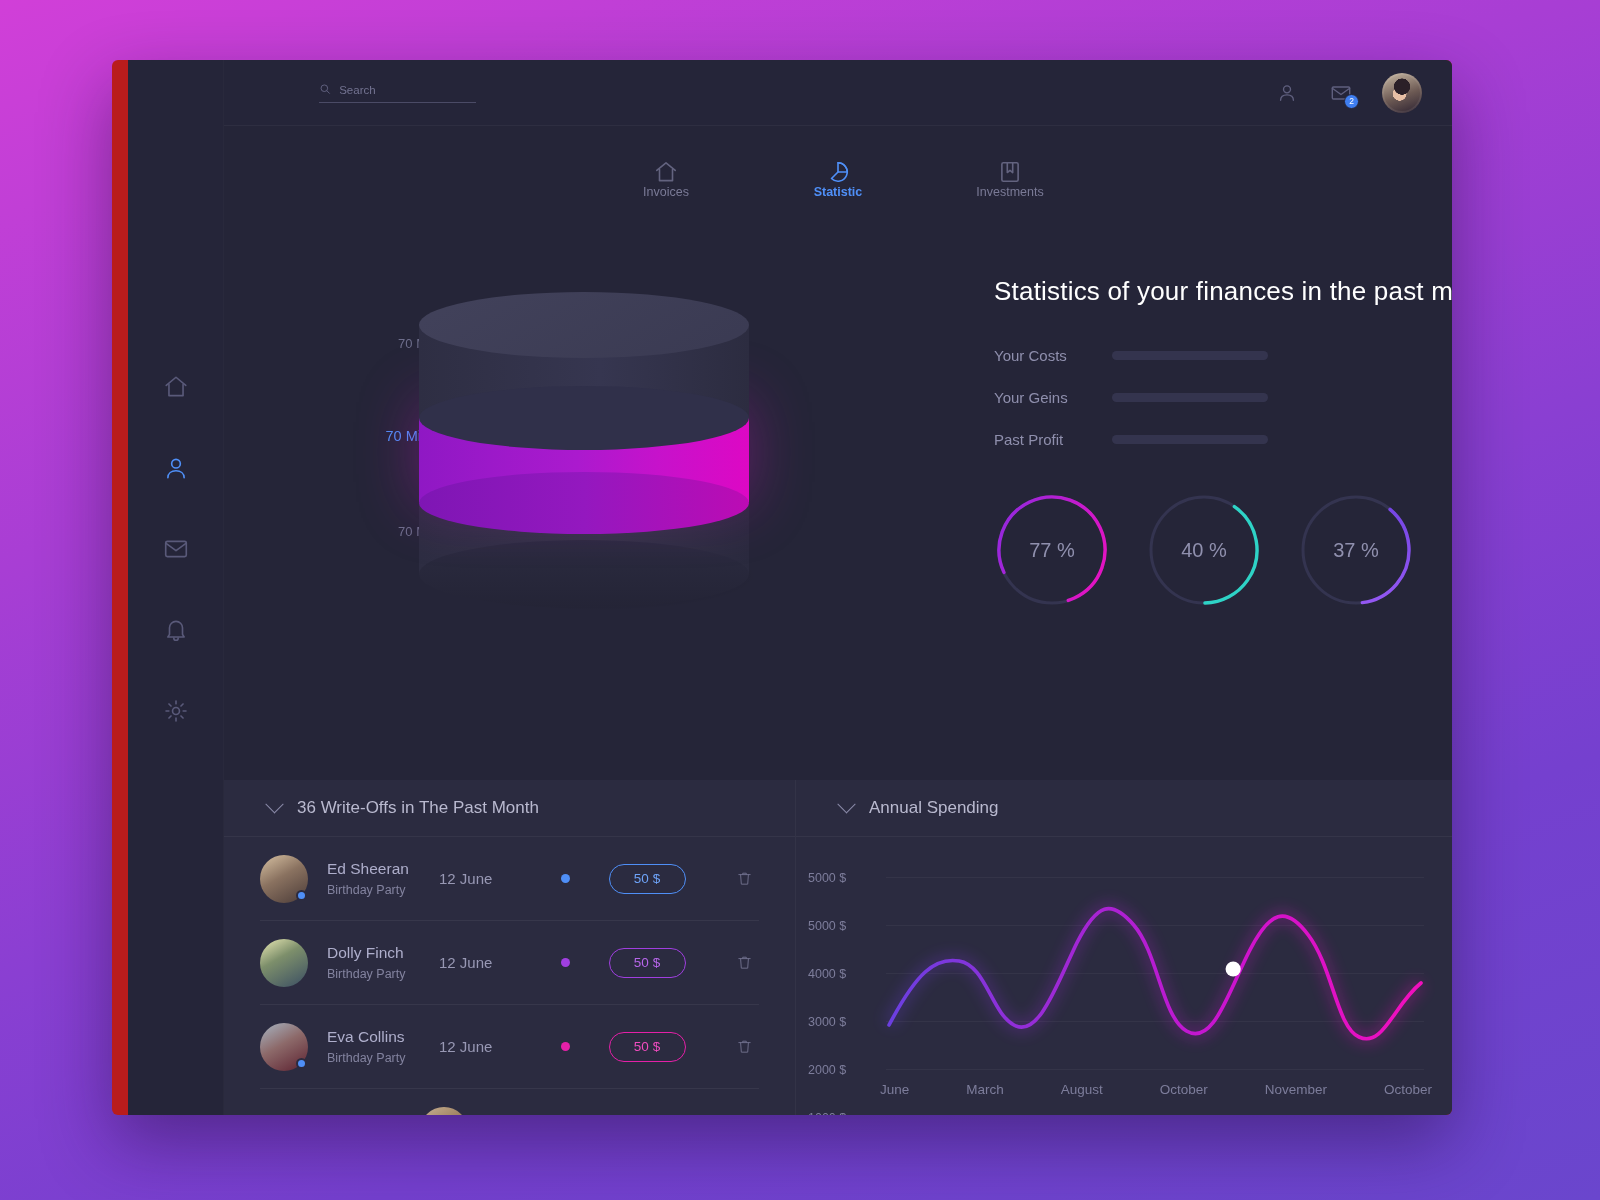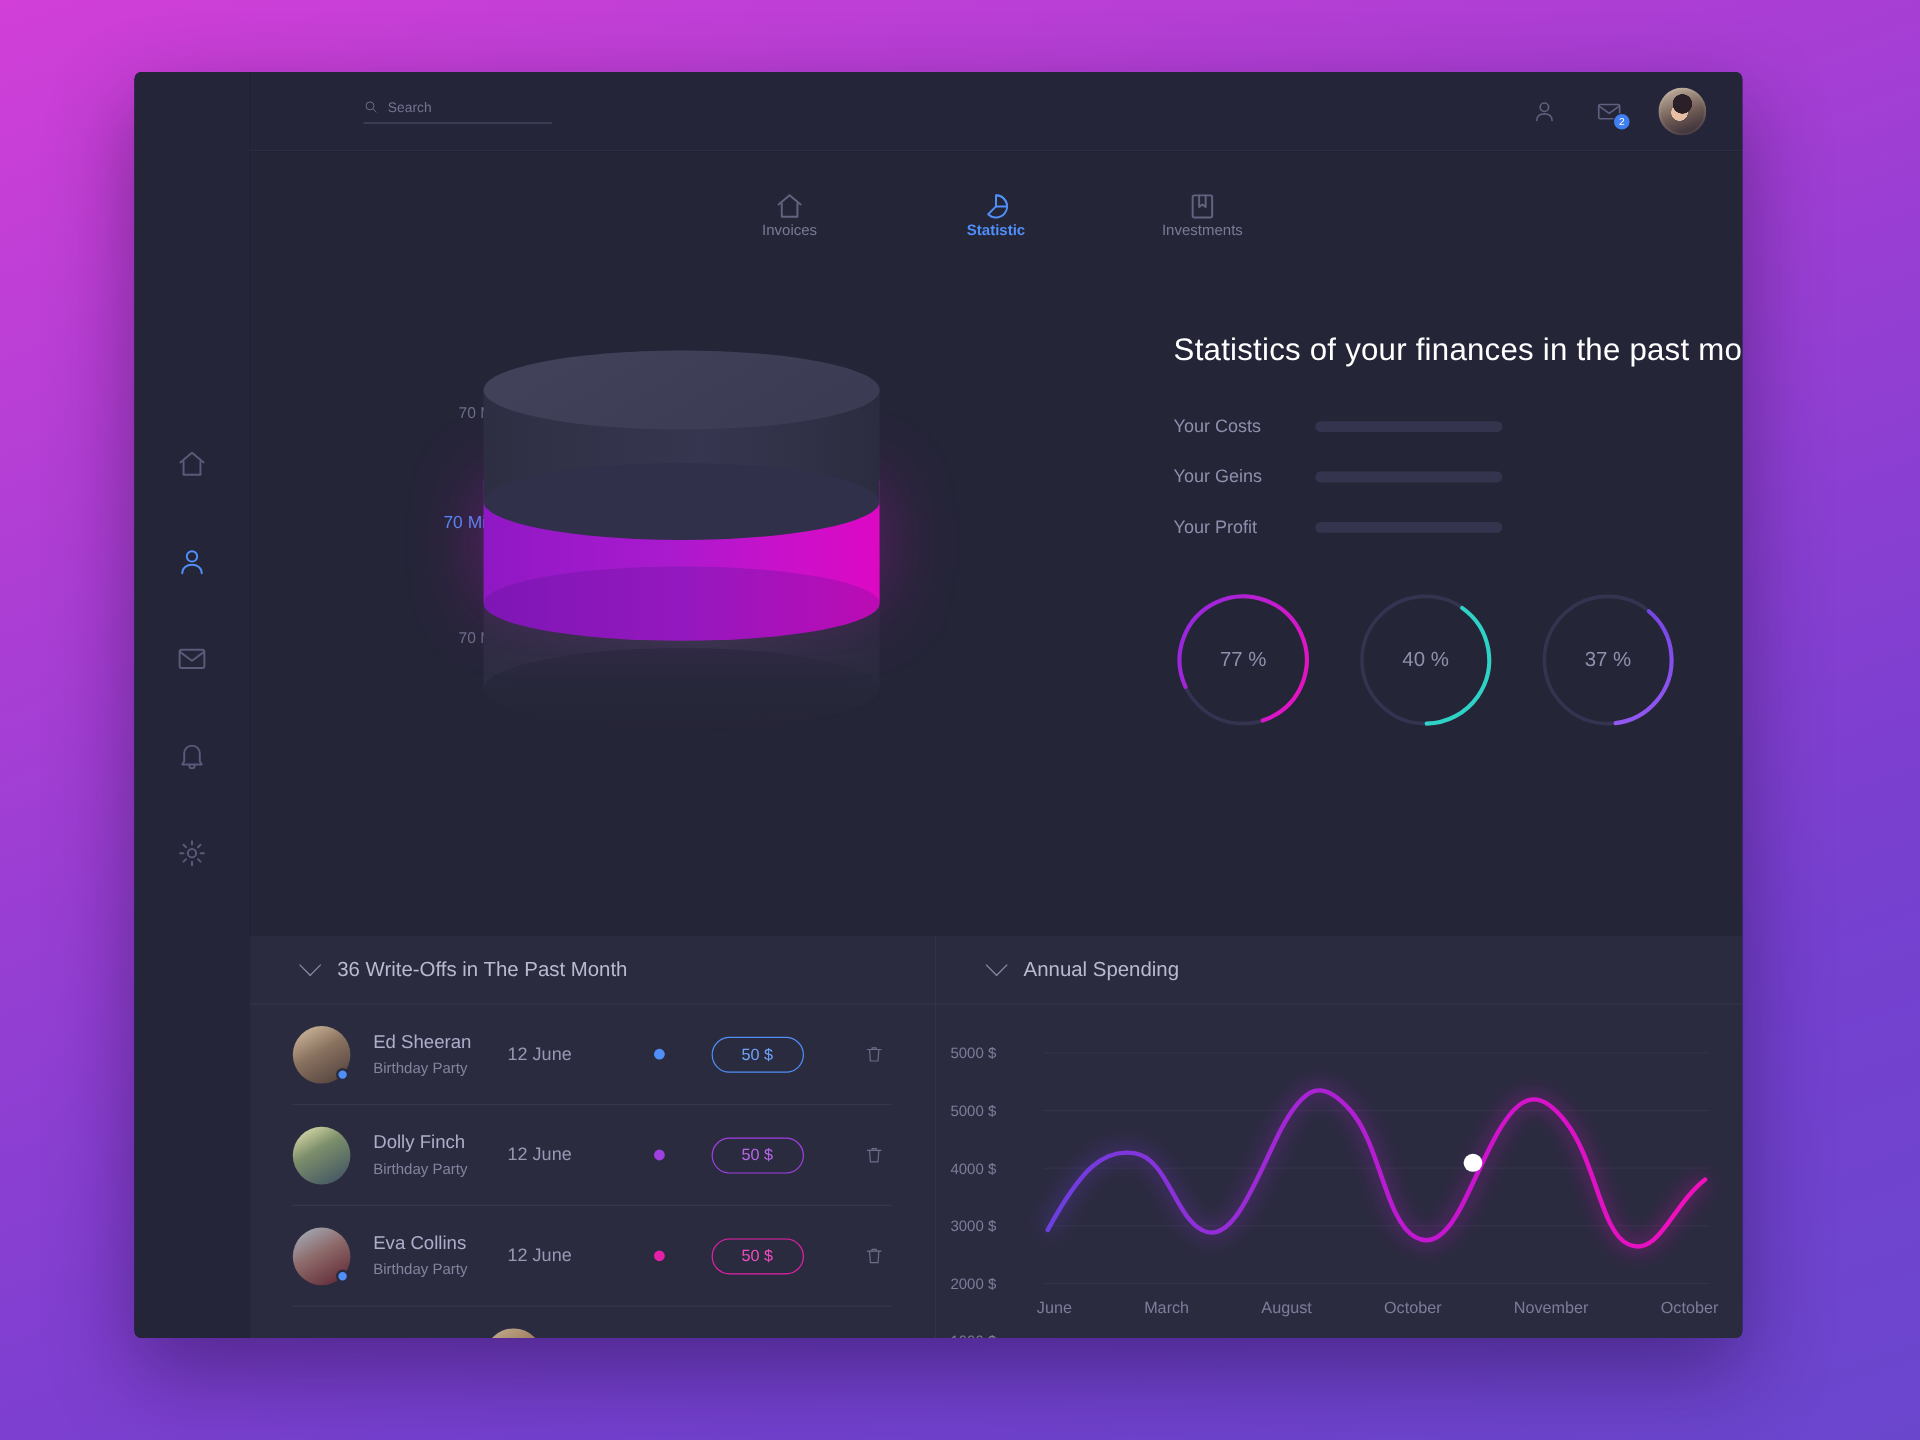--- a/index.html
+++ b/index.html
@@ -5,23 +5,23 @@
   * { margin:0; padding:0; box-sizing:border-box; }
   html, body { width:1600px; height:1200px; overflow:hidden; }
   body {
     font-family:"Liberation Sans", sans-serif;
     background:linear-gradient(160deg, #d13fd8 0%, #c13fd6 12%, #a83ed4 32%, #8a3fd2 55%, #7540cf 75%, #6a46cd 100%);
   }
 
   
   .app-window{
     position:absolute; left:112px; top:60px; width:1340px; height:1055px;
-    background:#0f172a; border-radius:6px;
+    background:#b91c1c; border-radius:6px;
     box-shadow:0 28px 70px rgba(30,10,60,.45);
-    overflow:hidden; display:flex;
+    overflow:hidden; display:flex;padding-left:16px;
   }
 
   
   .sidebar{
     width:96px; flex:0 0 96px; background:#252539;
     display:flex; flex-direction:column; align-items:center;
     padding-top:310px; gap:47px;
     border-right:1px solid rgba(255,255,255,.02);
   }
   .side-icon{ width:34px; height:34px; display:flex; align-items:center; justify-content:center; cursor:pointer; }
@@ -81,21 +81,21 @@
   .stats{ position:absolute; left:770px; top:150px; width:520px; }
   .stats-title{ font-size:26px; color:#ffffff; font-weight:normal; letter-spacing:.2px; }
   .bars{ margin-top:40px; display:flex; flex-direction:column; gap:25px; }
   .bar-row{ display:flex; align-items:center; }
   .bar-label{ width:118px; font-size:15px; color:#8f8fad; }
   .bar-track{ width:156px; height:9px; border-radius:5px; background:#34344e; overflow:hidden; }
   .bar-fill{ height:100%; border-radius:5px; }
   .gauges{ margin-top:44px; display:flex; gap:36px; }
   .gauge{ position:relative; width:116px; height:116px; display:flex; align-items:center; justify-content:center; }
   .gauge svg{ position:absolute; inset:0; transform:rotate(-90deg); }
-  .gauge-val{ font-size:17px; color:#9090ae; position:relative; }
+  .gauge-val{ font-size:20px; color:#9090ae; position:relative; }
 
   
   .panel-bottom{ flex:1; background:#2b2b40; display:flex; min-height:0; }
   .pane{ position:relative; }
   .pane-left{ flex:0 0 572px; border-right:1px solid rgba(255,255,255,.04); }
   .pane-right{ flex:1; }
   .pane-head{ height:57px; display:flex; align-items:center; gap:16px; padding-left:44px;
     border-bottom:1px solid rgba(255,255,255,.05); cursor:pointer; }
   .pane-head .chev{ width:13px; height:13px; border-right:1.6px solid #8b8ba8; border-bottom:1.6px solid #8b8ba8;
      transform:rotate(45deg) translate(-3px,-3px); }
@@ -267,21 +267,21 @@
               <span class="bar-fill" style="width:45%;background:linear-gradient(90deg,#6a4ff5,#a24ef0);"></span>
             </span>
           </div>
           <div class="bar-row">
             <span class="bar-label">Your Geins</span>
             <span class="bar-track">
               <span class="bar-fill" style="width:77%;background:linear-gradient(90deg,#7b2fd6,#e211c9);"></span>
             </span>
           </div>
           <div class="bar-row">
-            <span class="bar-label">Your Profit</span>
+            <span class="bar-label">Past Profit</span>
             <span class="bar-track">
               <span class="bar-fill" style="width:28%;background:linear-gradient(90deg,#2fb8d8,#3fd9c9);"></span>
             </span>
           </div>
         </div>
 
         <div class="gauges">
           <div class="gauge">
             <svg viewBox="0 0 116 116">
               <defs>

